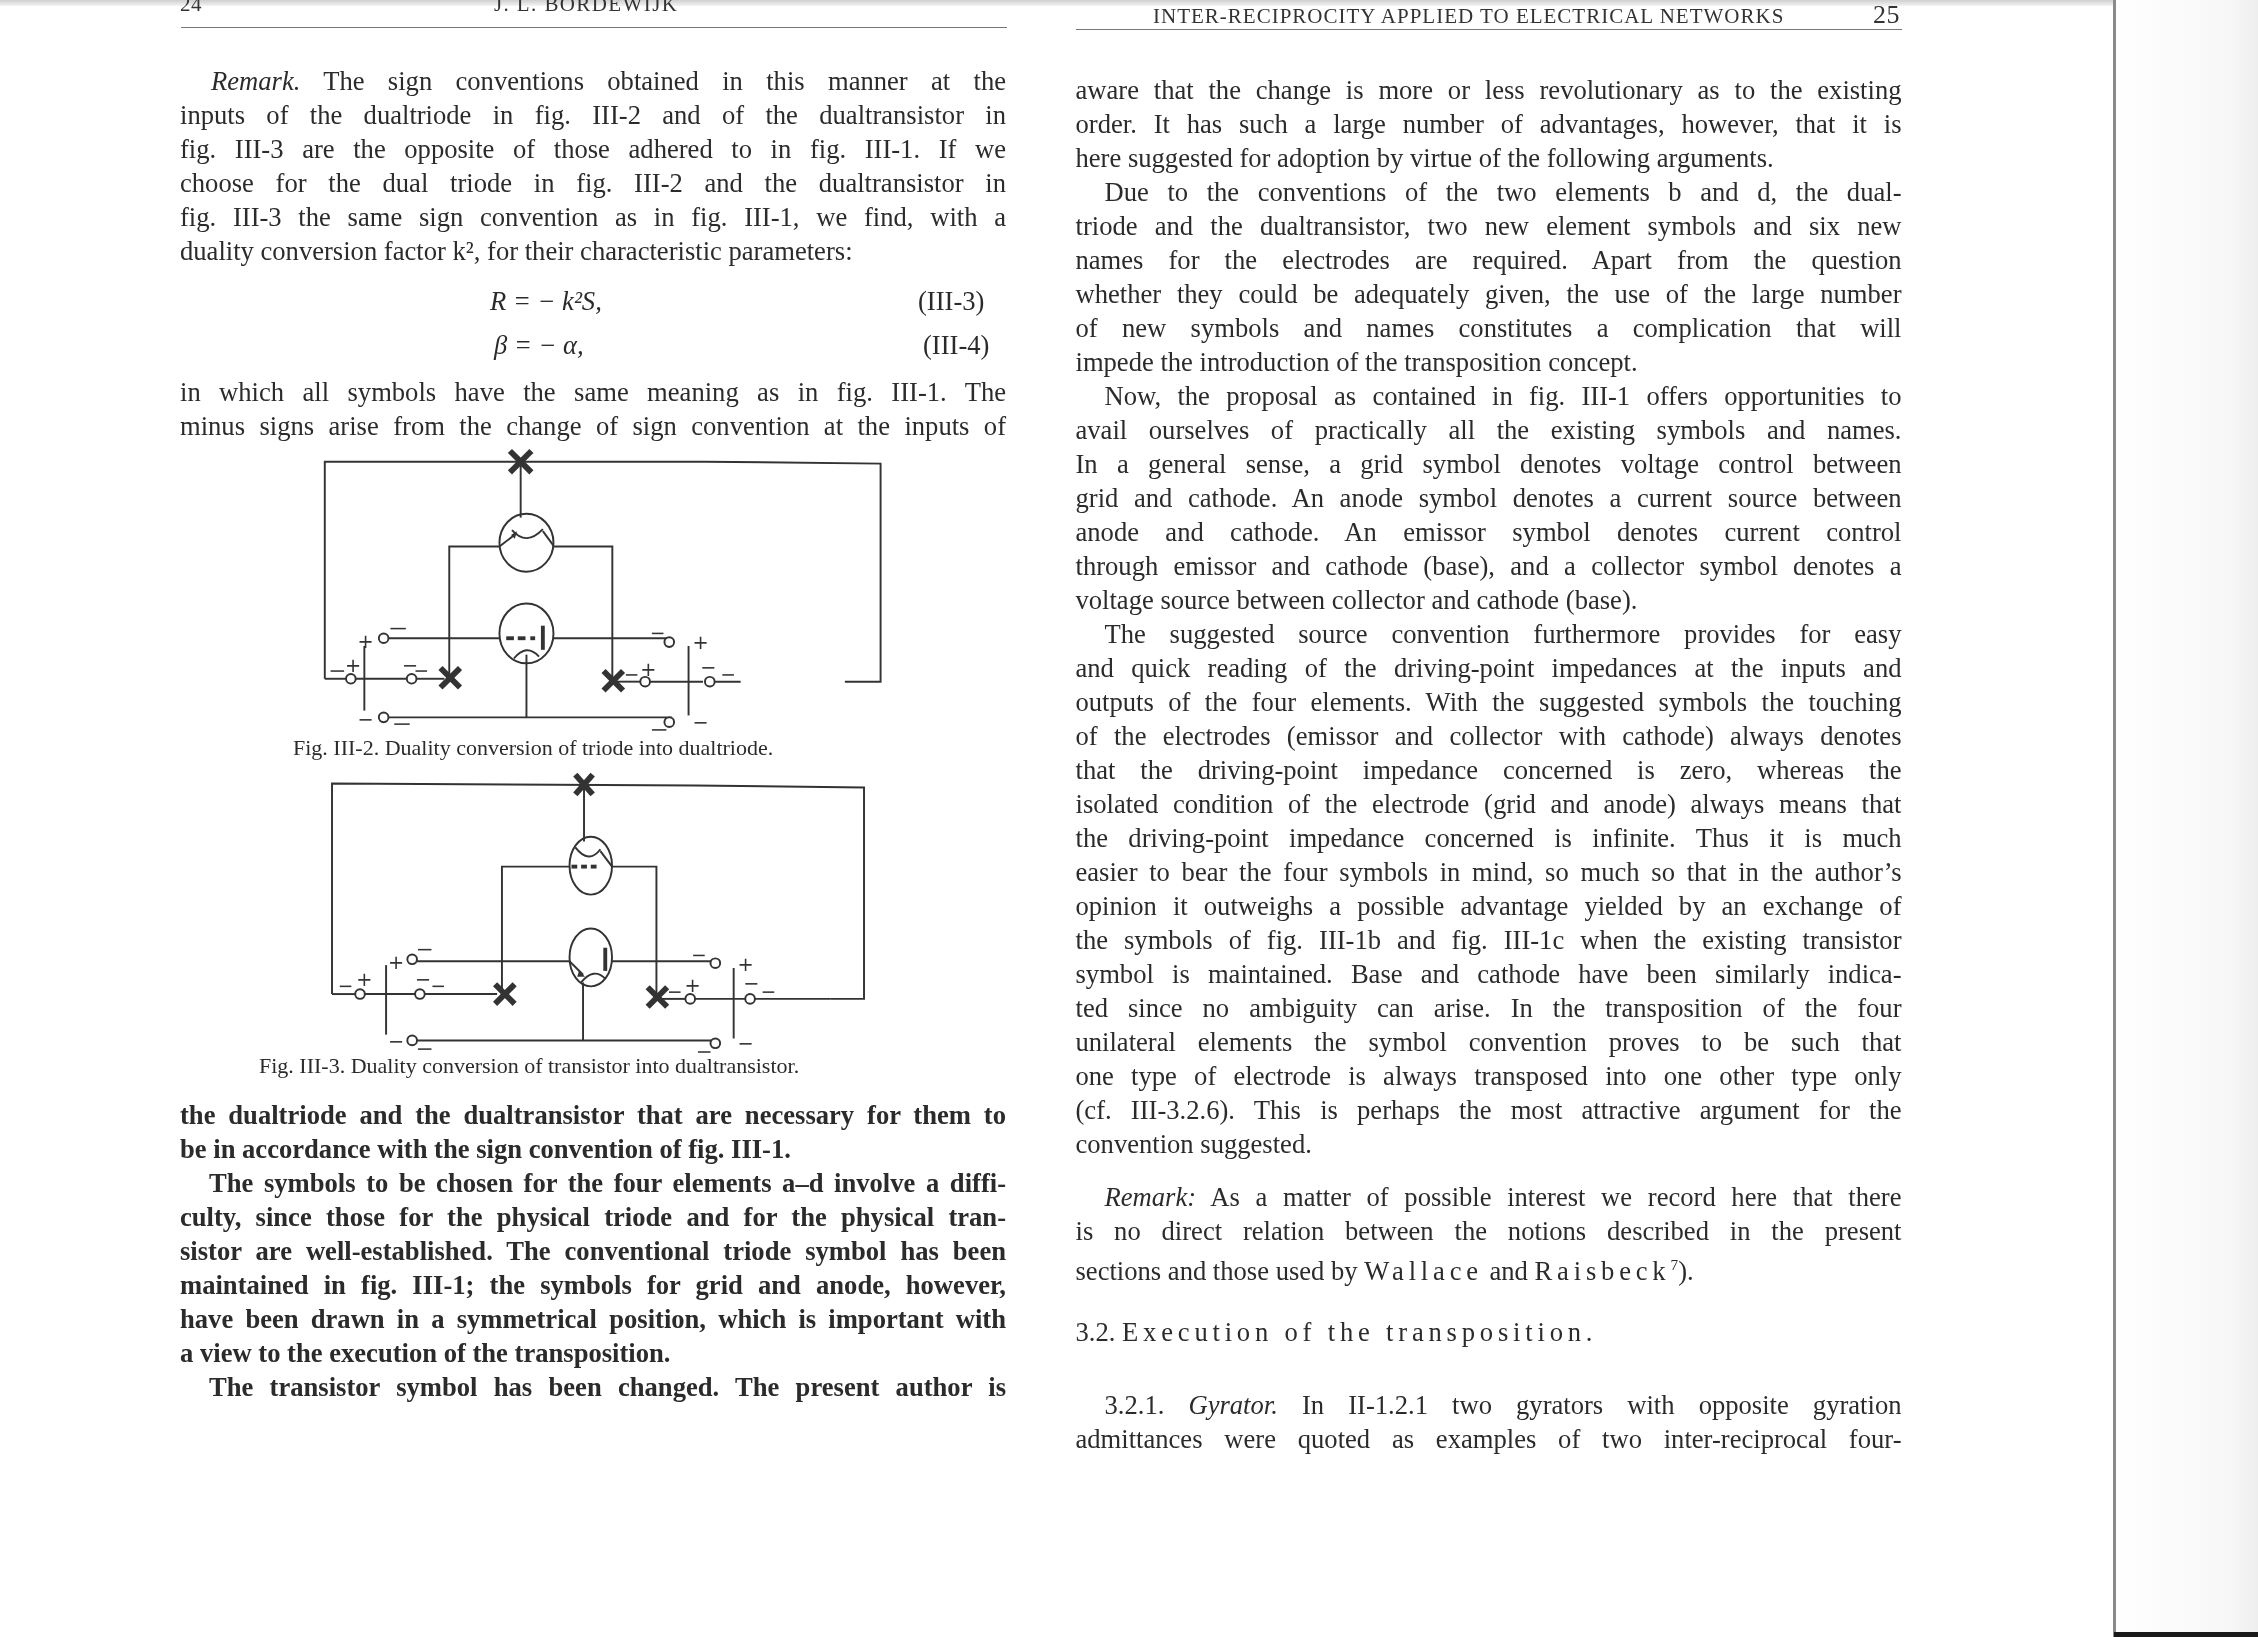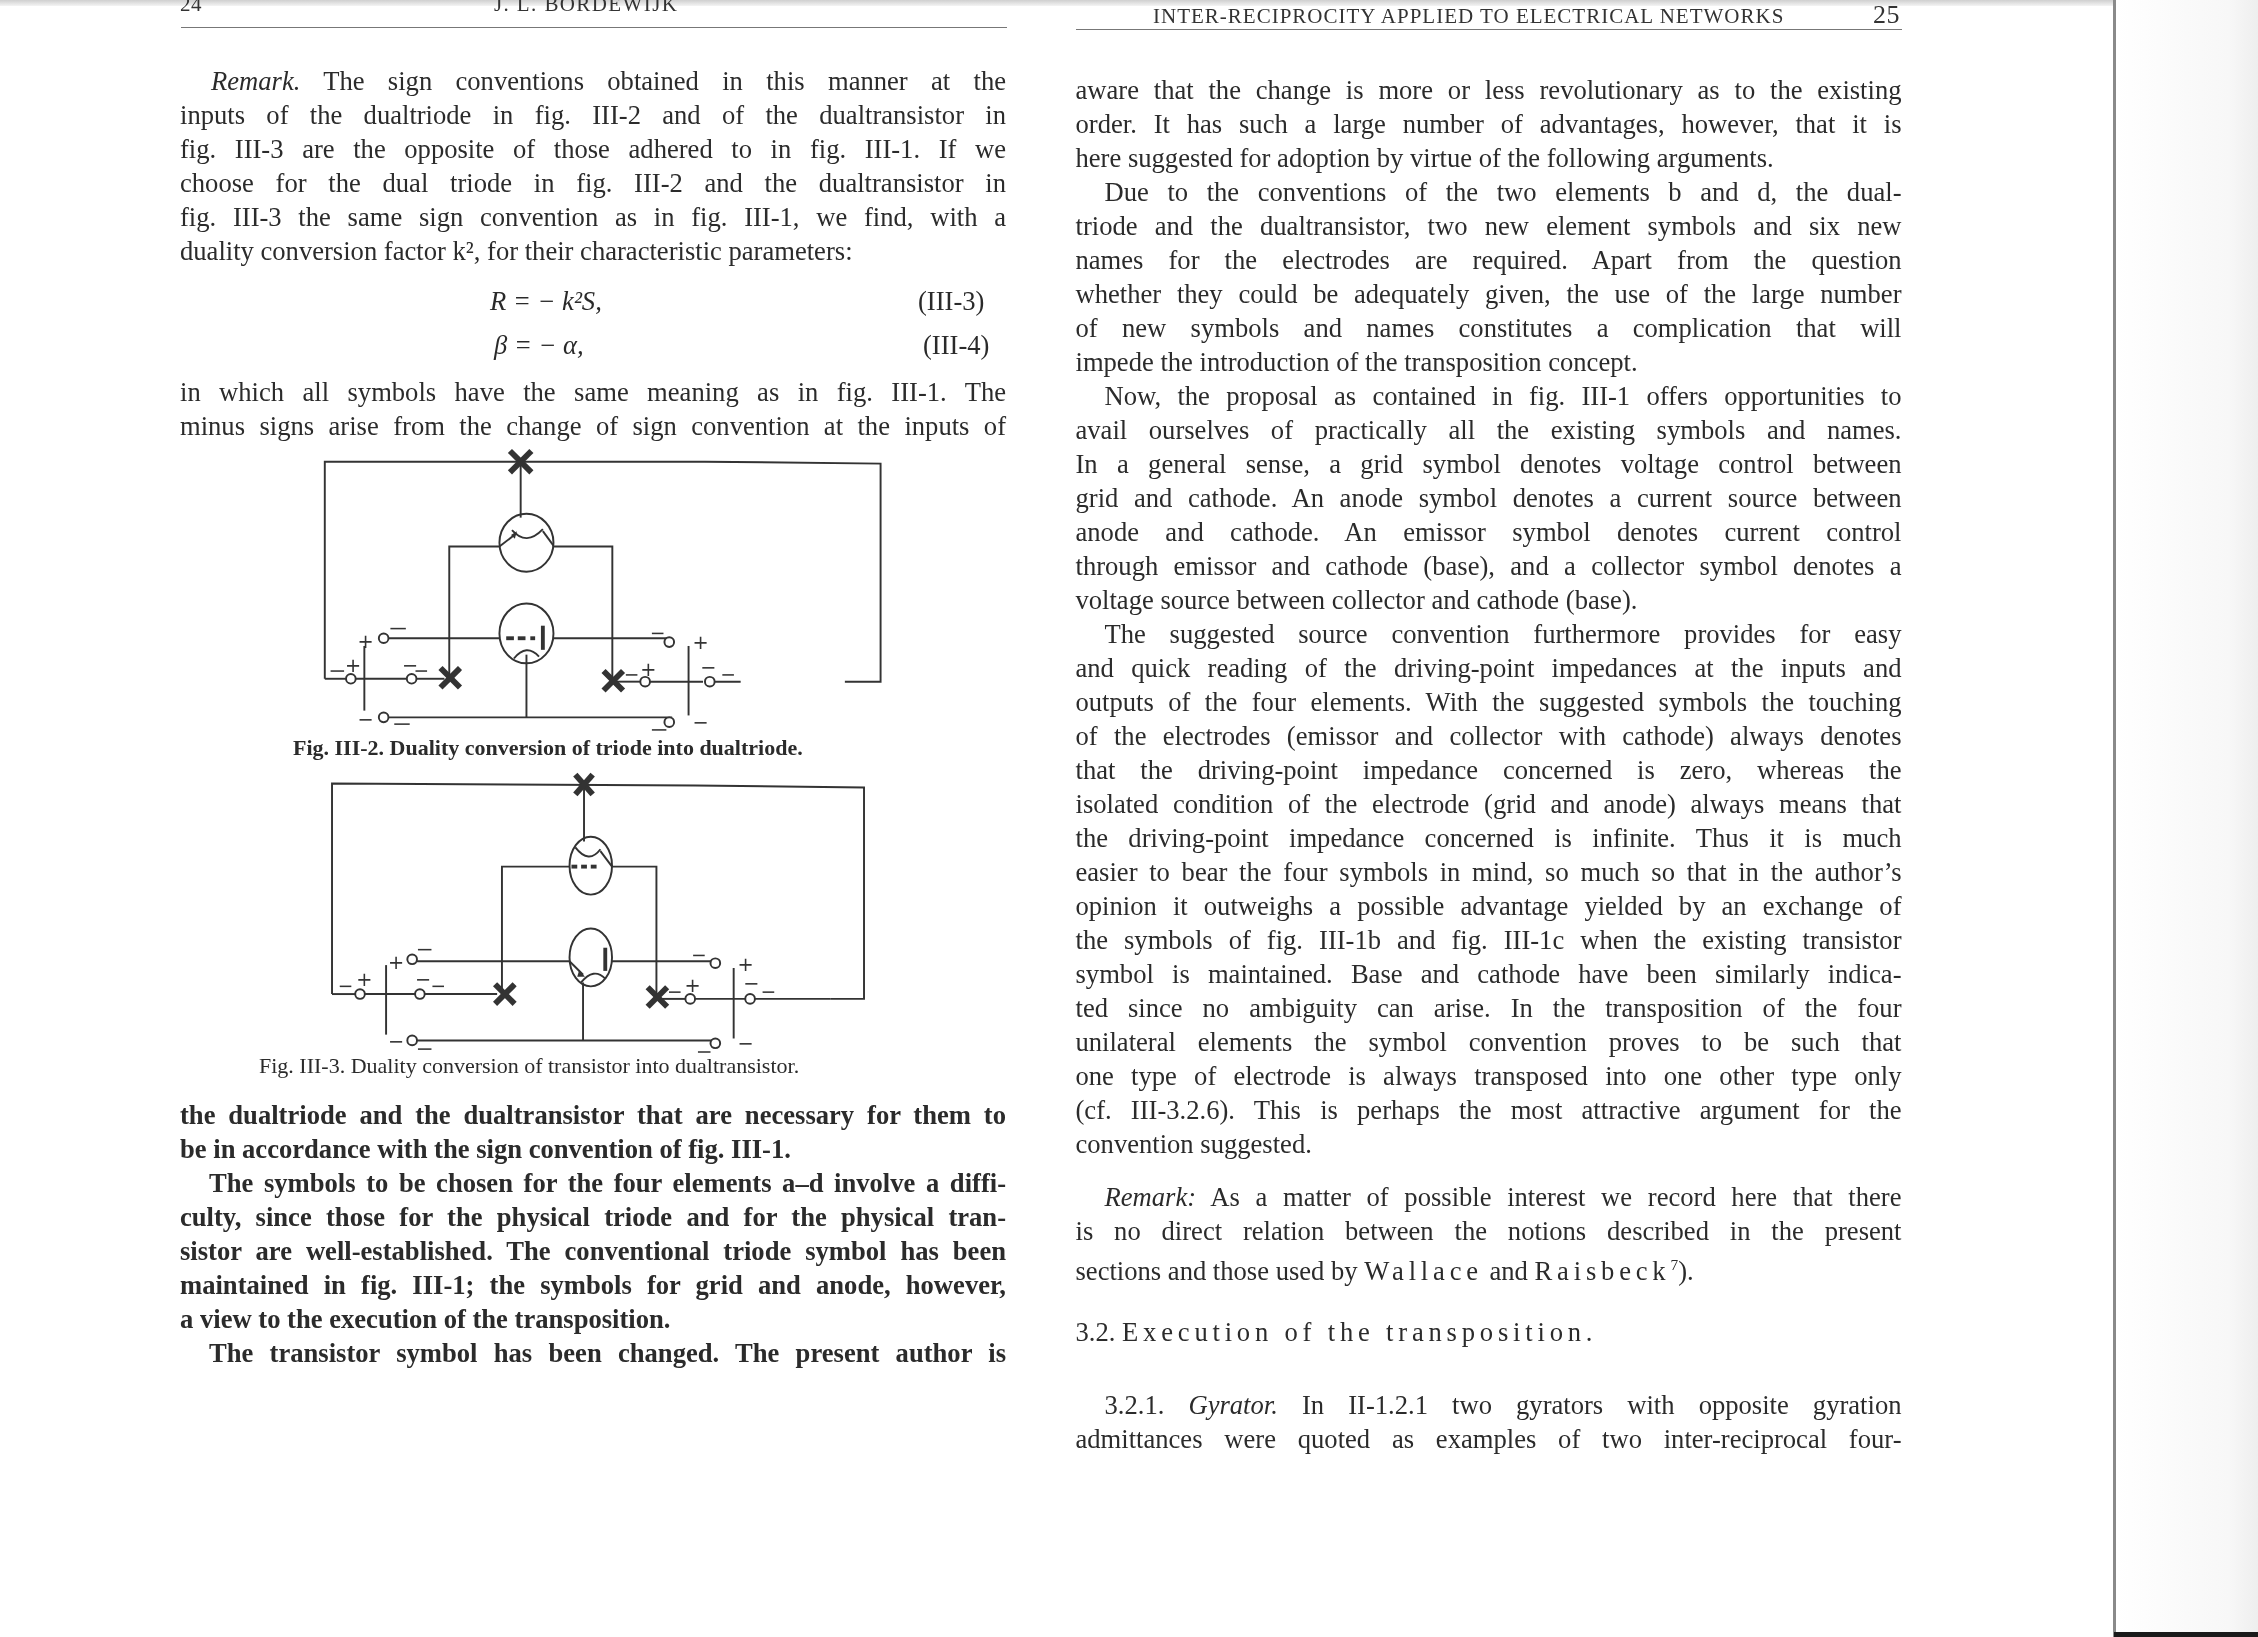--- a/index.html
+++ b/index.html
@@ -140,21 +140,21 @@
       <text x="40" y="205">+</text>
       <text x="40" y="286">−</text>
       <text x="27" y="230">+</text>
       <text x="86" y="230">−</text>
       <text x="387" y="206">+</text>
       <text x="387" y="289">−</text>
       <text x="333" y="234">+</text>
       <text x="395" y="232">−</text>
     </g>
   </svg>
-  <span class="caption" style="left:293px; top:735px;font-weight:bold;">Fig. III-2.  Duality conversion of triode into dualtriode.</span>
+  <span class="caption" style="left:293px; top:735px;">Fig. III-2.  Duality conversion of triode into dualtriode.</span>
 
   <svg class="figure" style="left:328px; top:772px;" width="541" height="280" viewBox="0 0 560 290">
     <g stroke="#333" stroke-width="2" fill="none">
       <polyline points="4,230 4,12 380,14 555,16 555,235 520,235"></polyline>
       <line x1="265" y1="12" x2="265" y2="72"></line>
       <ellipse cx="272" cy="97" rx="22" ry="30"></ellipse>
       <path d="M256,78 Q270,96 282,80"></path>
       <line x1="282" y1="82" x2="294" y2="98"></line>
       <polyline points="250,98 180,98 180,230"></polyline>
       <polyline points="294,98 340,98 340,233"></polyline>
@@ -222,20 +222,21 @@
   </svg>
   <span class="caption" style="left:259px; top:1053px;">Fig. III-3.  Duality conversion of transistor into dualtransistor.</span>
 
   <div class="text-block" style="left:180px; top:1098px; width:826px;font-weight:bold;">
     <span class="line">the dualtriode and the dualtransistor that are necessary for them to</span>
     <span class="line last">be in accordance with the sign convention of fig. III-1.</span>
     <span class="line" style="padding-left:29px;">The symbols to be chosen for the four elements a–d involve a diffi-</span>
     <span class="line">culty, since those for the physical triode and for the physical tran-</span>
     <span class="line">sistor are well-established. The conventional triode symbol has been</span>
     <span class="line">maintained in fig. III-1; the symbols for grid and anode, however,</span>
+    <span class="line">have been drawn in a symmetrical position, which is important with</span>
     <span class="line last">a view to the execution of the transposition.</span>
     <span class="line" style="padding-left:29px;">The transistor symbol has been changed. The present author is</span>
   </div>
 </div>
 
 <div class="page page-right">
   <span class="running-head" style="left:91px; top:3.9px; letter-spacing:1px;">INTER-RECIPROCITY APPLIED TO ELECTRICAL NETWORKS</span>
   <span class="running-head" style="left:811px; top:0px; font-size:26px;">25</span>
   <div class="head-rule" style="left:13.5px; top:29px; width:826px;"></div>
 

